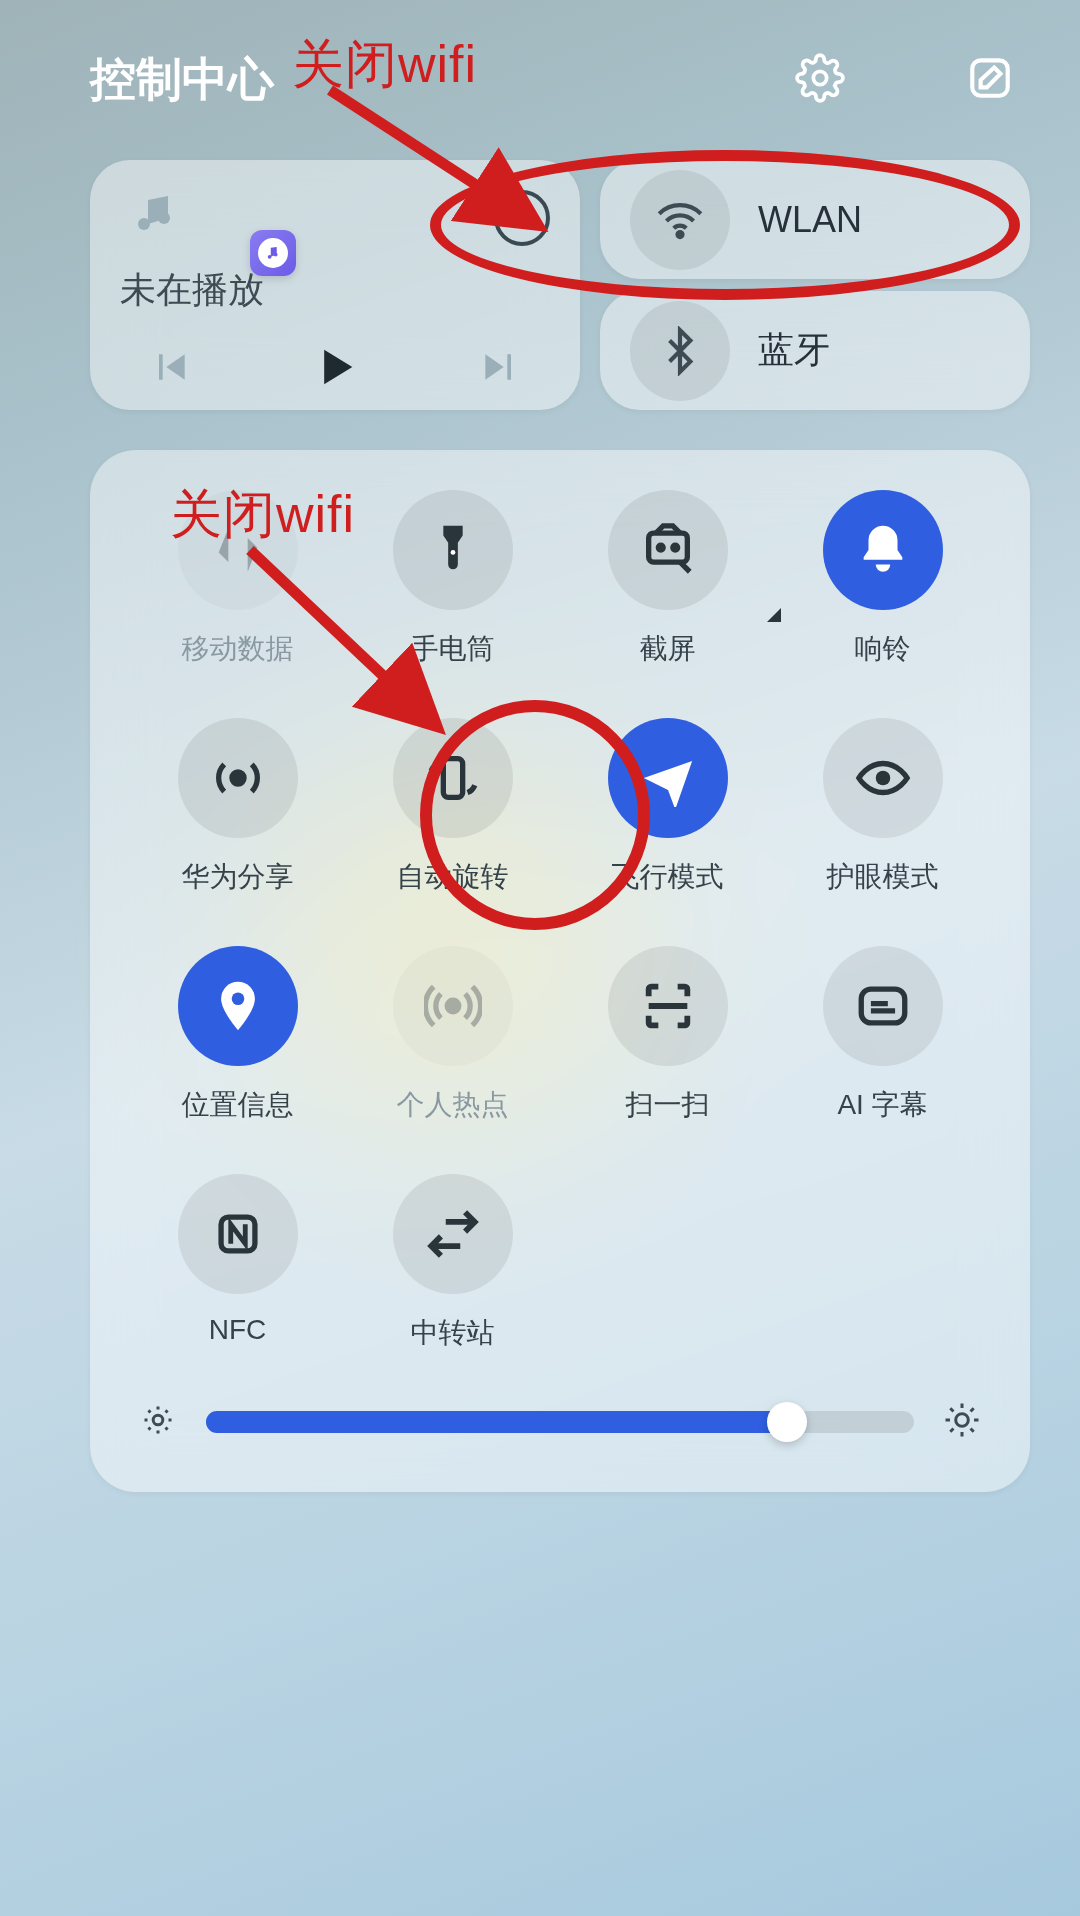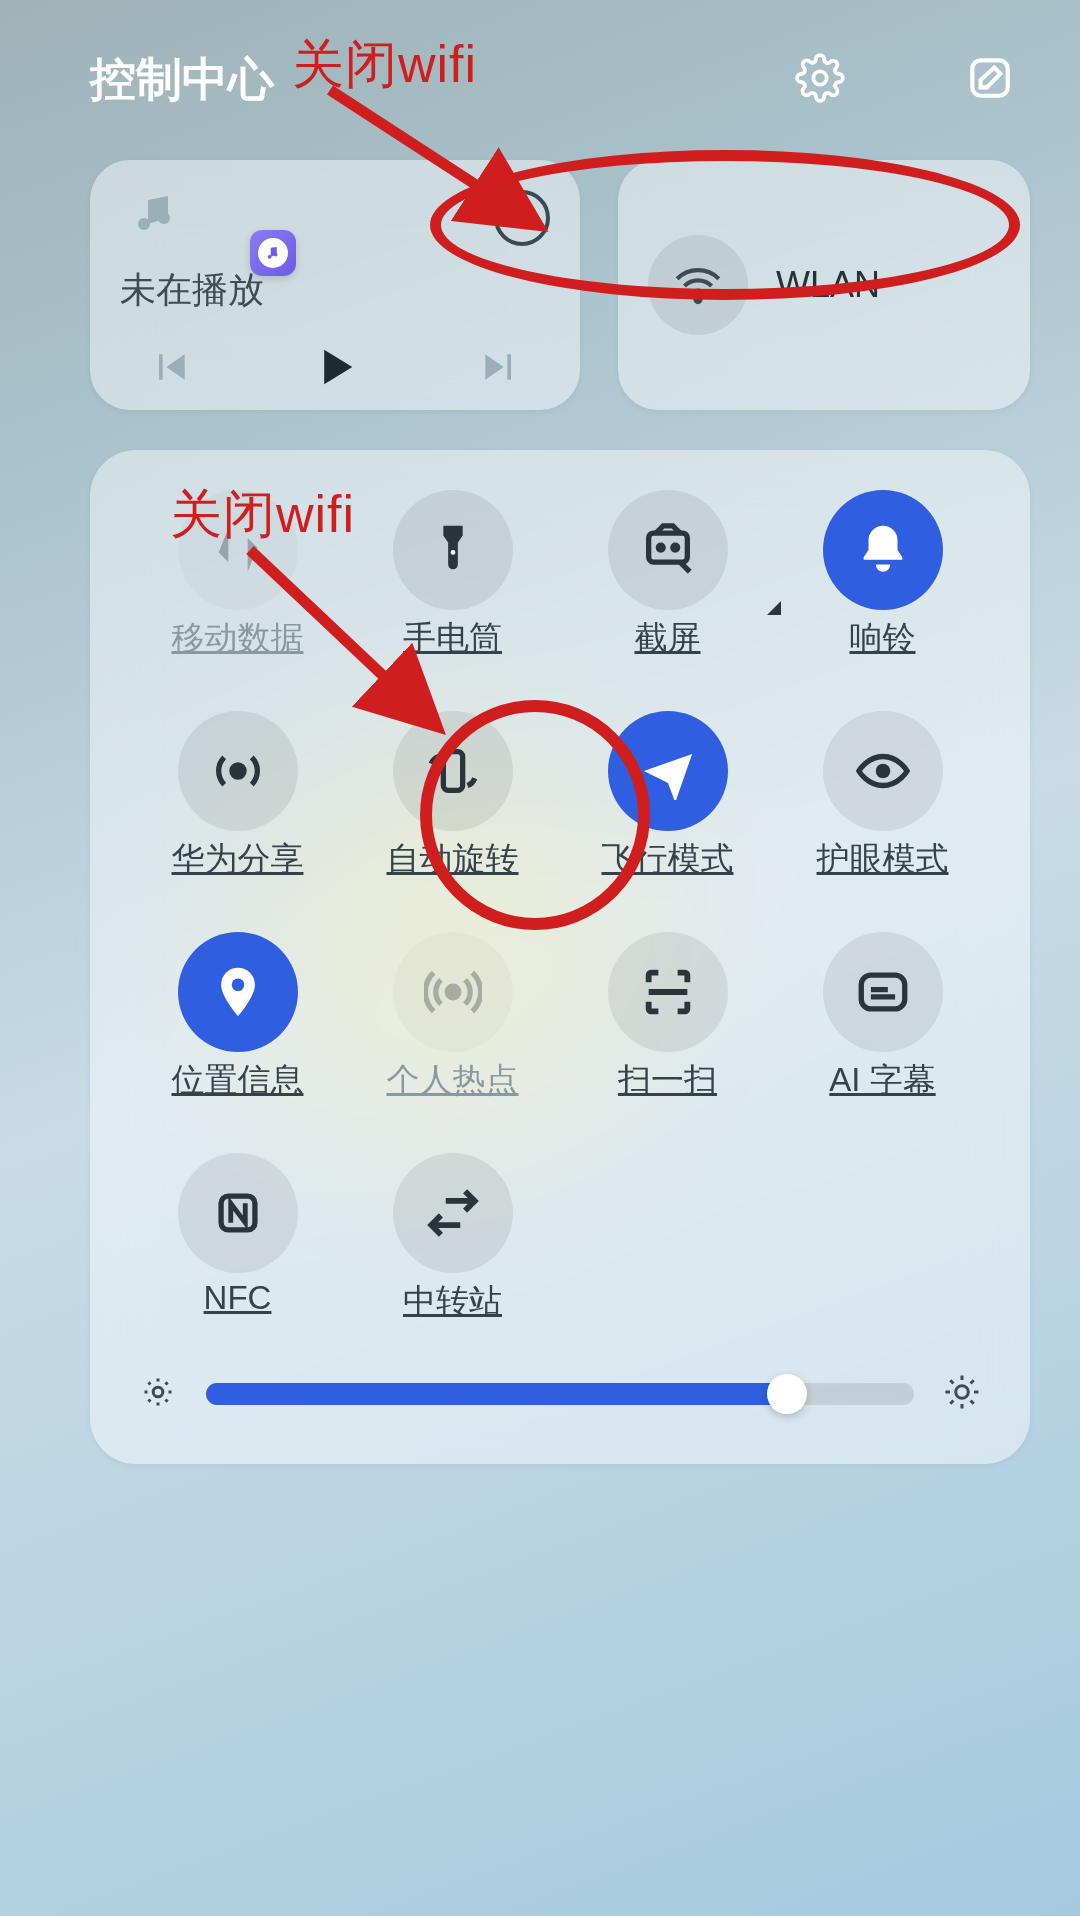--- a/index.html
+++ b/index.html
@@ -72,21 +72,21 @@
     display:flex;align-items:center;justify-content:center;color:#6b5be8;
   }
   .app-badge-inner svg{width:18px;height:18px;}
   .media-text{color:#3d4b52;font-size:36px;margin-top:20px;}
   .media-controls{display:flex;justify-content:space-between;align-items:center;margin-top:22px;padding:0 20px;}
   .media-btn{width:60px;height:60px;display:flex;align-items:center;justify-content:center;color:#9aafb8;}
   .media-btn.play{color:#1e2a30;}
   .media-btn svg{width:44px;height:44px;}
   .media-btn.play svg{width:52px;height:52px;}
   .conn-col{flex:1;display:flex;flex-direction:column;gap:12px;}
-  .conn-card{flex:1;display:flex;align-items:center;padding:0 30px;margin-left:18px;}
+  .conn-card{flex:1;display:flex;align-items:center;padding:0 30px;}
   .conn-icon-circle{
     width:100px;height:100px;border-radius:50%;
     background:rgba(0,0,0,0.08);
     display:flex;align-items:center;justify-content:center;
     color:#3e4b52;
   }
   .conn-icon-circle svg{width:50px;height:50px;}
   .conn-label{margin-left:28px;font-size:36px;color:#273139;font-weight:500;}
   
   .panel{
@@ -105,21 +105,21 @@
   .qitem{display:flex;flex-direction:column;align-items:center;position:relative;}
   .qcircle{
     width:120px;height:120px;border-radius:50%;
     background:rgba(0,0,0,0.08);
     display:flex;align-items:center;justify-content:center;
     color:#2a353b;
   }
   .qcircle.disabled{opacity:.35;}
   .qcircle.active{background:#2f5fe0;color:#fff;}
   .qcircle svg{width:58px;height:58px;}
-  .qlabel{margin-top:6px;font-size:33px;color:#35424a;text-decoration:underline;}
+  .qlabel{margin-top:20px;font-size:28px;color:#35424a;}
   .qlabel.disabled{color:#8a99a1;}
   .corner-tri{
     position:absolute; right:-6px; bottom:46px;
     width:0;height:0;
     border-left:14px solid transparent;
     border-bottom:14px solid #2a353b;
   }
   
   .brightness{
     display:flex;align-items:center;gap:30px;margin-top:50px;padding:0 10px;
@@ -223,20 +223,28 @@
     <div class="card conn-card">
       <div class="conn-icon-circle">
         <svg viewBox="0 0 24 24" fill="none" stroke="currentColor" stroke-width="2">
             <path d="M2 9c5.5-5.5 14.5-5.5 20 0"></path>
             <path d="M5.5 12.5c3.6-3.6 9.4-3.6 13 0"></path>
             <path d="M9 16c1.7-1.7 4.3-1.7 6 0"></path>
             <circle cx="12" cy="19" r="1.2" fill="currentColor"></circle>
           </svg>
       </div>
       <div class="conn-label">WLAN</div>
+    </div>
+    <div class="card conn-card">
+      <div class="conn-icon-circle">
+        <svg viewBox="0 0 24 24" fill="none" stroke="currentColor" stroke-width="2">
+            <path d="M7 7l10 10-5 5V2l5 5L7 17"></path>
+          </svg>
+      </div>
+      <div class="conn-label">蓝牙</div>
     </div>
   </div>
 </div>
 
 <div class="panel card">
   <div class="qgrid">
 
     <div class="qitem">
       <div class="qcircle disabled">
         <svg viewBox="0 0 24 24" fill="currentColor">

